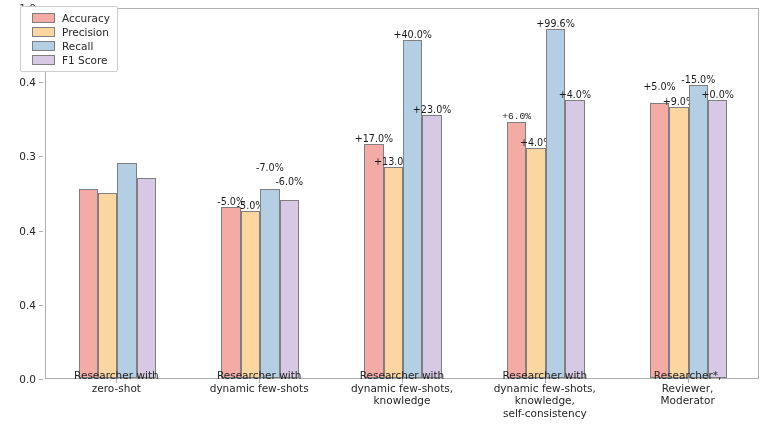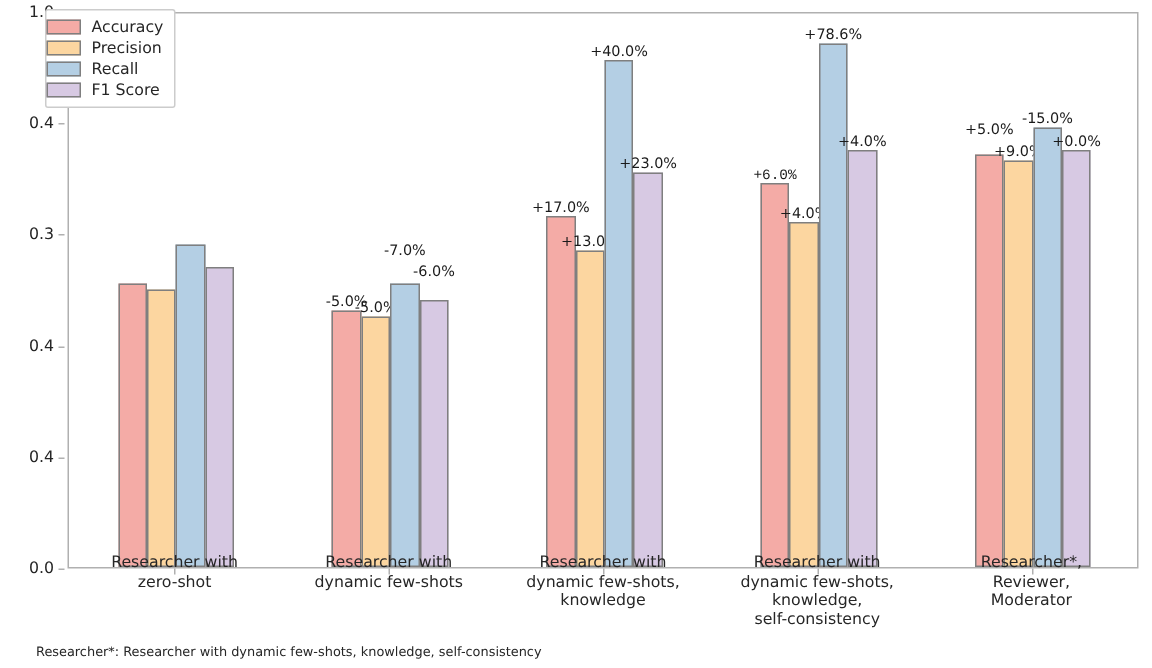--- a/index.html
+++ b/index.html
@@ -66,25 +66,25 @@
     position:absolute;
     font-size:9.6px;
     color:#1a1a1a;
     white-space:nowrap;
     transform:translate(-50%,-100%);
   }
 
   
   #legend{
     position:absolute;
-    left:30px;top:6px;
+    left:20px;top:6px;
     background:#ffffff;
     border:1px solid #cccccc;
     border-radius:2px;
-    padding:4px 7px 4px 0;
+    padding:4px 7px 4px 11px;
     box-shadow:0 0 0 0 rgba(0,0,0,0);
     z-index:5;
   }
   .legend-row{
     display:flex;align-items:center;
     height:14px;
   }
   .legend-swatch{
     width:23px;height:10px;
     border:1px solid #7f7f7f;
@@ -144,21 +144,21 @@
         <div class="ann" style="left: 347.3px; top: 157.53px;">+13.0%</div>
         <div class="bar" style="left: 357px; width: 19.4px; height: 337.61px; background: rgb(180, 207, 228);"></div>
         <div class="ann" style="left: 366.7px; top: 31.39px;">+40.0%</div>
         <div class="bar" style="left: 376.4px; width: 19.4px; height: 263.41px; background: rgb(215, 201, 227);"></div>
         <div class="ann" style="left: 386.1px; top: 105.59px;">+23.0%</div>
         <div class="bar" style="left: 461px; width: 19.4px; height: 255.99px; background: rgb(244, 171, 166);"></div>
         <div class="ann" style="left: 470.7px; top: 113.01px; font-family: Liberation Mono, monospace;">+6.0%</div>
         <div class="bar" style="left: 480.4px; width: 19.4px; height: 230.02px; background: rgb(252, 214, 160);"></div>
         <div class="ann" style="left: 490.1px; top: 138.98px;">+4.0%</div>
         <div class="bar" style="left: 499.8px; width: 19.4px; height: 348.74px; background: rgb(180, 207, 228);"></div>
-        <div class="ann" style="left: 509.5px; top: 20.26px;">+78.6%</div>
+        <div class="ann" style="left: 509.5px; top: 20.26px;">+99.6%</div>
         <div class="bar" style="left: 519.2px; width: 19.4px; height: 278.25px; background: rgb(215, 201, 227);"></div>
         <div class="ann" style="left: 528.9px; top: 90.75px;">+4.0%</div>
         <div class="bar" style="left: 603.8px; width: 19.4px; height: 274.54px; background: rgb(244, 171, 166);"></div>
         <div class="ann" style="left: 613.5px; top: 83px;">+5.0%</div>
         <div class="bar" style="left: 623.2px; width: 19.4px; height: 270.83px; background: rgb(252, 214, 160);"></div>
         <div class="ann" style="left: 632.9px; top: 98.17px;">+9.0%</div>
         <div class="bar" style="left: 642.6px; width: 19.4px; height: 293.09px; background: rgb(180, 207, 228);"></div>
         <div class="ann" style="left: 652.3px; top: 75.91px;">-15.0%</div>
         <div class="bar" style="left: 662px; width: 19.4px; height: 278.25px; background: rgb(215, 201, 227);"></div>
         <div class="ann" style="left: 671.7px; top: 90.75px;">+0.0%</div>
@@ -199,15 +199,14 @@
       <div class="legend-row">
         <span class="legend-swatch" style="background: rgb(180, 207, 228);"></span>
         <span class="legend-label">Recall</span>
       </div>
       <div class="legend-row">
         <span class="legend-swatch" style="background: rgb(215, 201, 227);"></span>
         <span class="legend-label">F1 Score</span>
       </div>
     </div>
 
-  <div id="footnote">Researcher*: Researcher with dynamic few-shots, knowledge, self-consistency</div>
 
 </div>
 
 </body></html>

